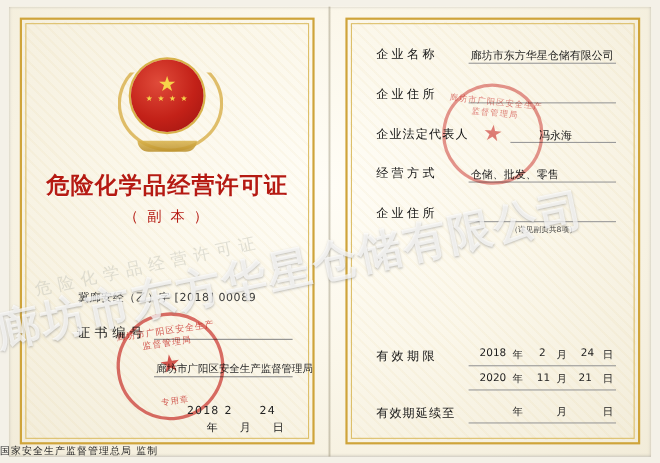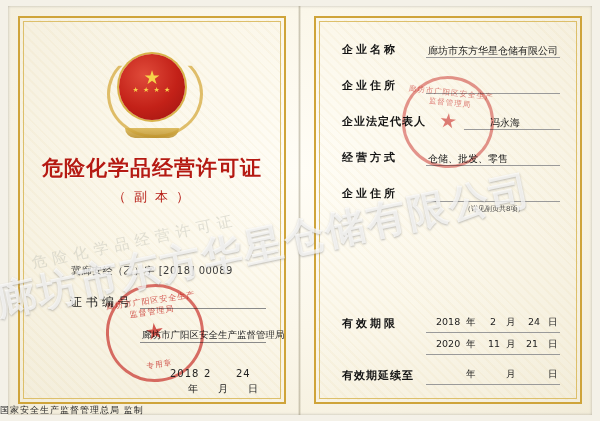--- a/index.html
+++ b/index.html
@@ -99,21 +99,20 @@
     position:absolute;border-bottom:1px solid #8a8a8a;height:0;
   }
   .datebox{
     position:absolute;font-size:10px;color:#222;letter-spacing:1px;
   }
 
   
   .r-label{
     position:absolute;font-size:11px;color:#141414;letter-spacing:3px;
     white-space:nowrap;
-    font-weight:bold;
   }
   .r-value{
     position:absolute;font-size:10px;color:#1d1d1d;white-space:nowrap;
   }
   .r-rule{
     position:absolute;border-bottom:1px solid #9a9a9a;height:0;
   }
   .r-note{
     position:absolute;font-size:7px;color:#444;
   }

